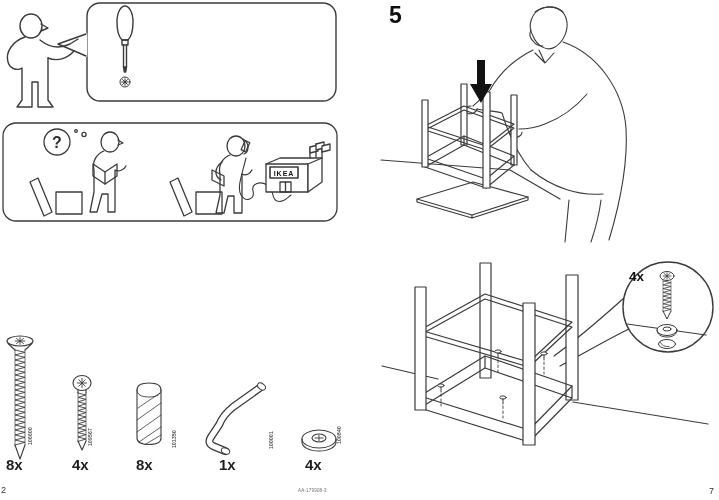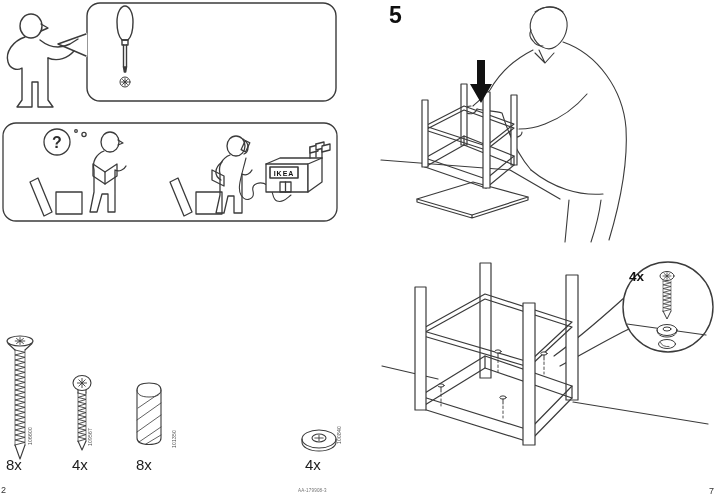--- a/index.html
+++ b/index.html
@@ -3,21 +3,21 @@
 <meta charset="utf-8">
 <style>
   html,body{margin:0;padding:0;background:#e8e8e8;}
   .sheet{
     position:relative;width:719px;height:500px;background:#ffffff;
     font-family:"Liberation Sans", sans-serif;color:#1d1d1d;overflow:hidden;
   }
   .abs{position:absolute;}
   svg{display:block;}
   svg text{font-family:"Liberation Sans", sans-serif;}
-  .part{position:absolute;}
+  .part{position:absolute;font-weight:bold;}
   .qty{position:absolute;bottom:0;font-size:15px;color:#1d1d1d;}
   .part-no{
     position:absolute;font-size:5px;color:#4a4a4a;letter-spacing:.2px;
     writing-mode:vertical-rl;transform:rotate(180deg);white-space:nowrap;line-height:1;
   }
   .stepnum{font-size:23px;font-weight:bold;color:#0e0e0e;line-height:1;}
   .pagenum{font-size:9px;color:#333;line-height:1;}
   .doccode{font-size:4.5px;color:#707070;line-height:1;letter-spacing:.2px;}
 </style>
 </head>
@@ -135,20 +135,30 @@
       <g stroke="#3b3b3b" stroke-width="1.1" fill="none" stroke-linecap="round" stroke-linejoin="round">
         <path d="M 8,10 C 8,5.5 12,3 20,3 C 28,3 32,5.5 32,10 L 32,58 C 32,62 28,64.5 20,64.5 C 12,64.5 8,62 8,58 Z" fill="#fff"></path>
         <path d="M 8,10 C 8,14.5 12,17 20,17 C 28,17 32,14.5 32,10" stroke-width="0.9"></path>
         <path d="M 9,28 L 31,13 M 8,40 L 32,23 M 8,52 L 32,35 M 10,62 L 32,47 M 17,64 L 32,55" stroke-width="0.8"></path>
       </g>
     </svg>
     <span class="part-no" style="left:45px;top:50px">101350</span>
     <div class="qty" style="left:9px">8x</div>
   </div>
 
+  <div class="part" style="left:195px;top:373px;width:95px;height:100px">
+    <svg width="95" height="90" viewBox="0 0 95 90" style="position:absolute;left:0;top:0">
+      <path d="M 66,14 L 38,34 Q 28,42 24,52 L 16,64 Q 12,70 18,73 L 30,78" stroke="#3b3b3b" stroke-width="8" fill="none" stroke-linecap="round" stroke-linejoin="round"></path>
+      <path d="M 66,14 L 38,34 Q 28,42 24,52 L 16,64 Q 12,70 18,73 L 30,78" stroke="#ffffff" stroke-width="5.4" fill="none" stroke-linecap="round" stroke-linejoin="round"></path>
+      <ellipse cx="66.5" cy="13.5" rx="4.4" ry="2.9" transform="rotate(35 66.5 13.5)" fill="#fff" stroke="#3b3b3b" stroke-width="1"></ellipse>
+      <ellipse cx="30.5" cy="78" rx="4.4" ry="2.9" transform="rotate(22 30.5 78)" fill="#fff" stroke="#3b3b3b" stroke-width="1"></ellipse>
+    </svg>
+    <span class="part-no" style="left:74px;top:58px">100001</span>
+    <div class="qty" style="left:24px">1x</div>
+  </div>
 
   <div class="part" style="left:296px;top:420px;width:52px;height:53px">
     <svg width="48" height="34" viewBox="0 0 48 34" style="position:absolute;left:0;top:6px">
       <g stroke="#3b3b3b" stroke-width="1.1" fill="#fff" stroke-linecap="round" stroke-linejoin="round">
         <ellipse cx="23" cy="13" rx="17" ry="9"></ellipse>
         <path d="M 6,13 L 6,16 C 6,21 13,25 23,25 C 33,25 40,21 40,16 L 40,13" fill="none"></path>
         <ellipse cx="23" cy="12" rx="7" ry="4"></ellipse>
         <path d="M 23,9.2 v5.6 M 18.8,12 h8.4" fill="none" stroke-width="0.9"></path>
       </g>
     </svg>

